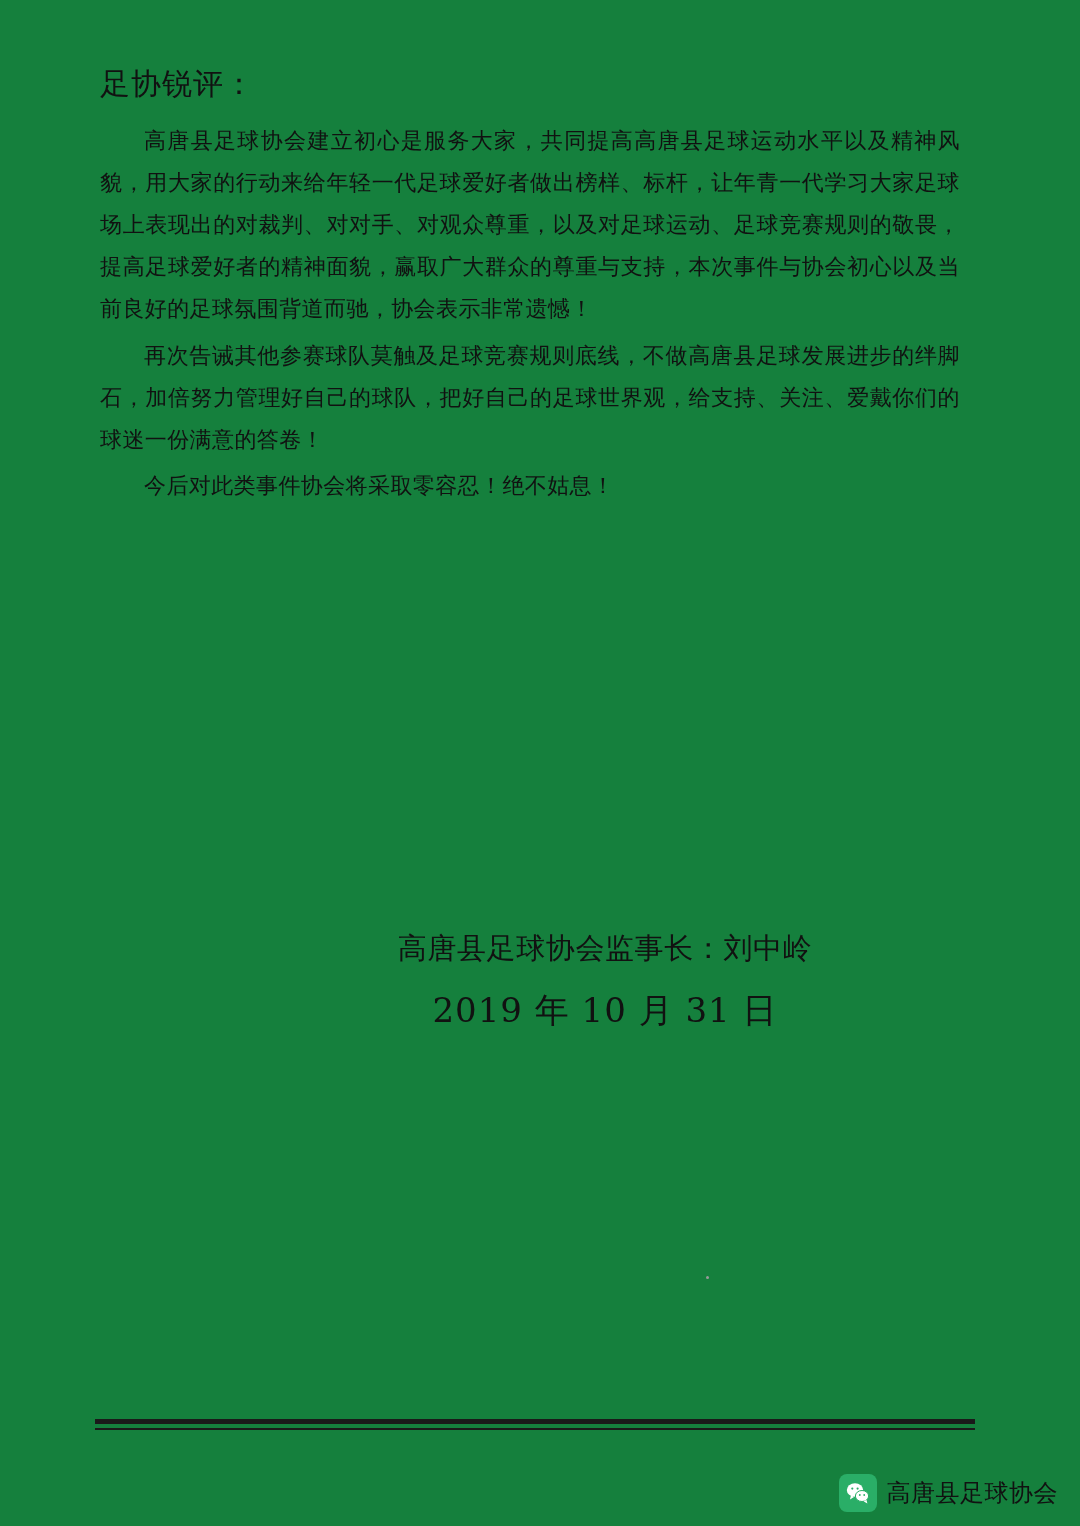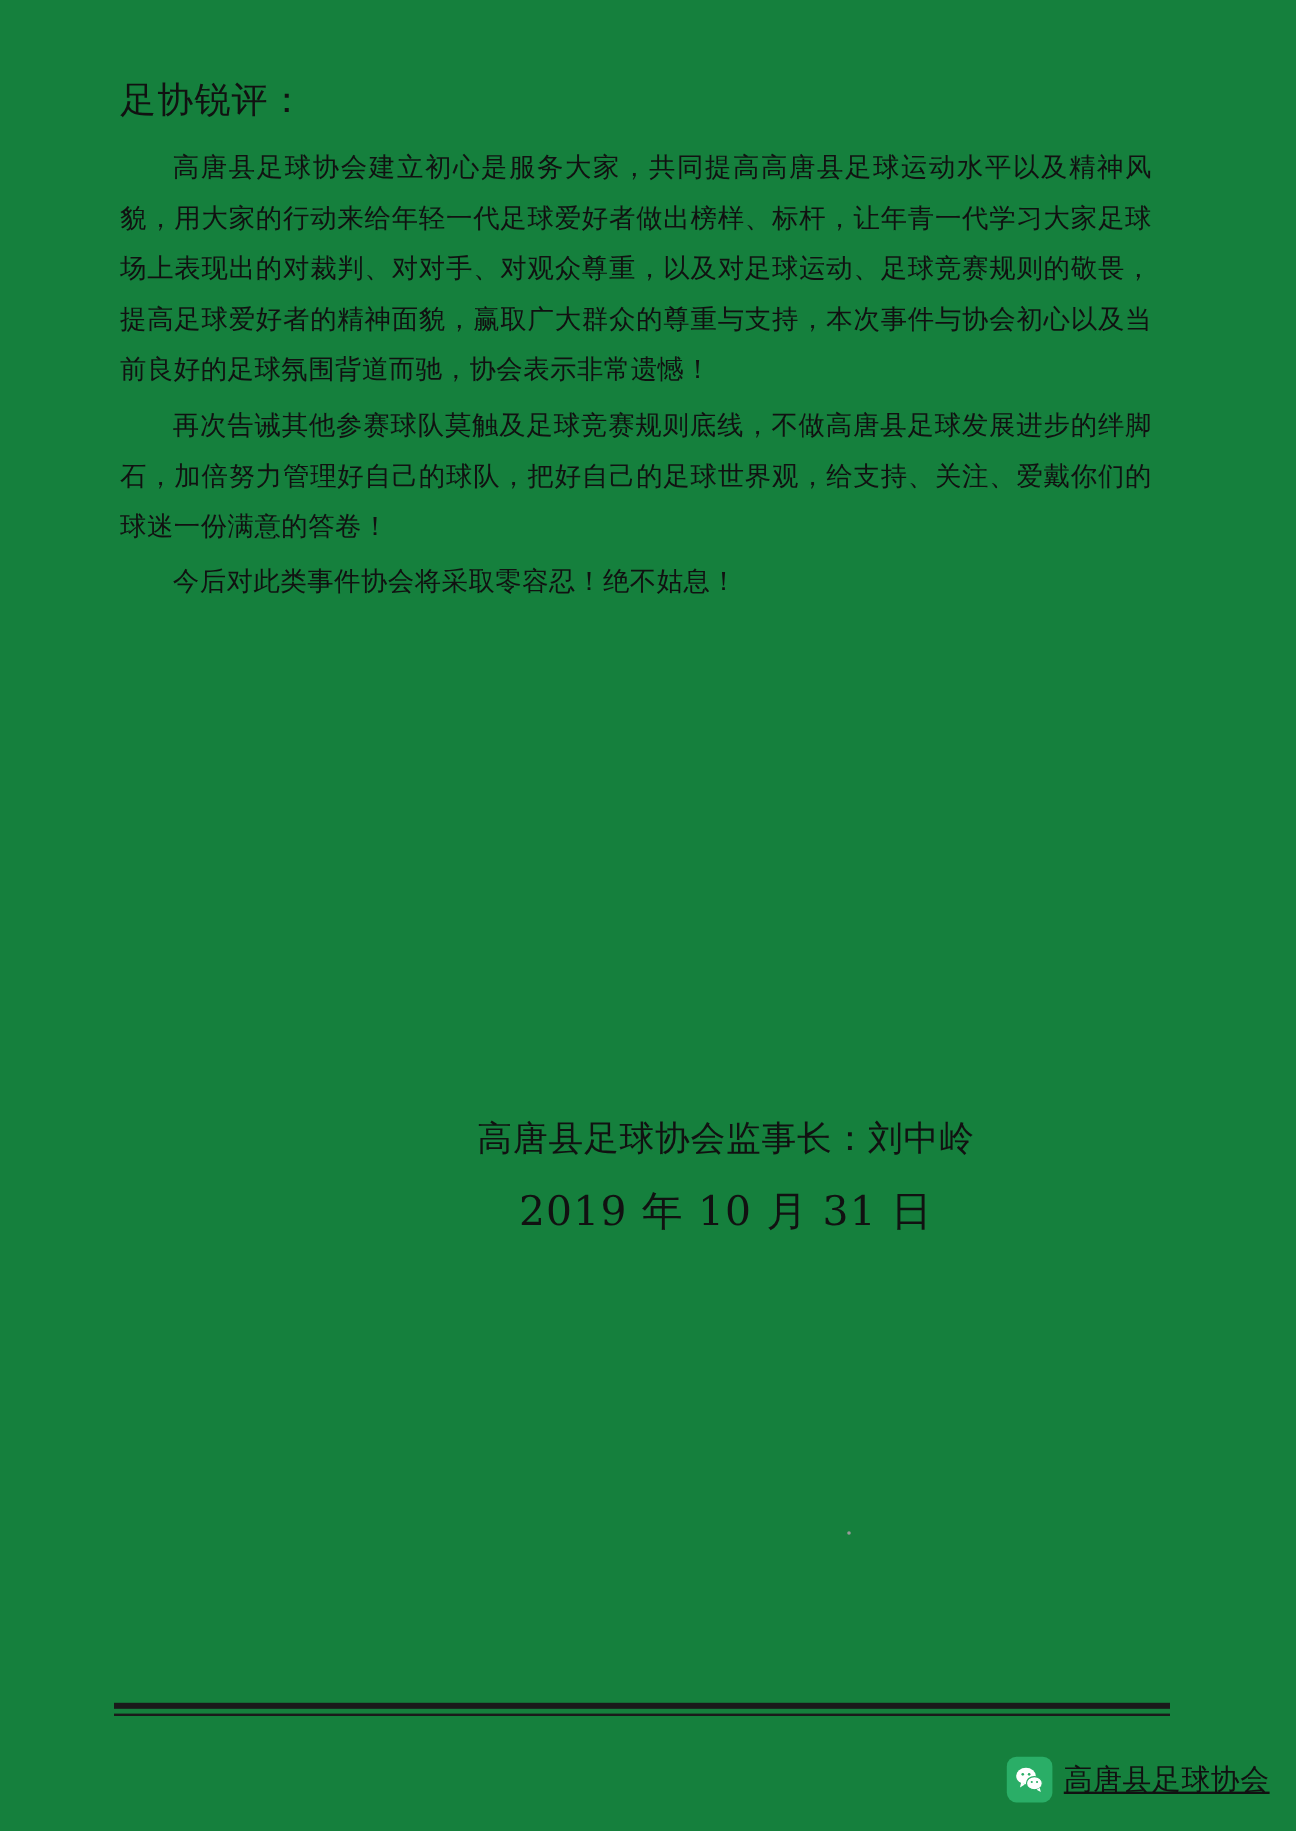--- a/index.html
+++ b/index.html
@@ -82,25 +82,24 @@
   .rule-thin {
     height: 2px;
     background: #1a1a1a;
     width: 100%;
     margin-top: 4px;
   }
 
   .account-badge {
     position: absolute;
     right: 22px;
-    bottom: 24px;
+    bottom: 14px;
     display: flex;
     align-items: center;
     gap: 10px;
-    text-decoration: underline;
   }
   .wechat-icon {
     width: 38px;
     height: 38px;
     border-radius: 8px;
     background: #2aae67;
     display: flex;
     align-items: center;
     justify-content: center;
   }

